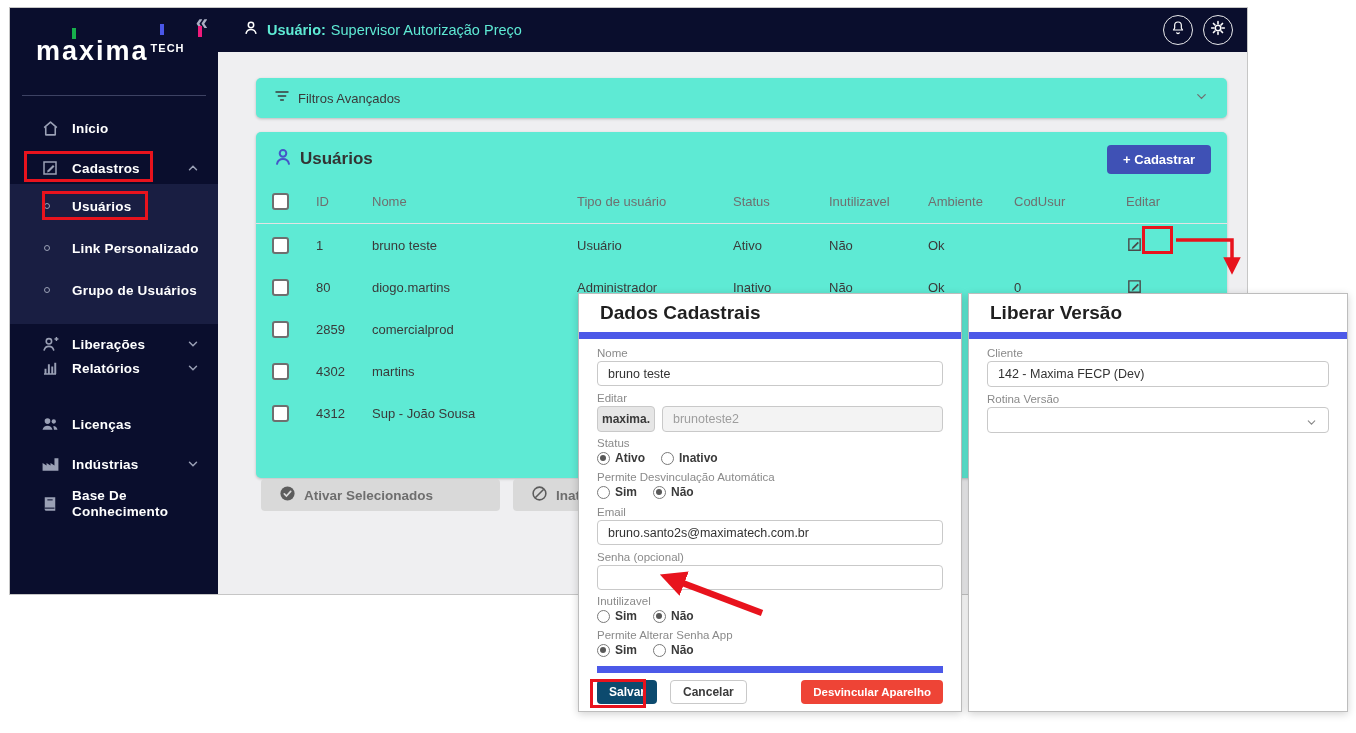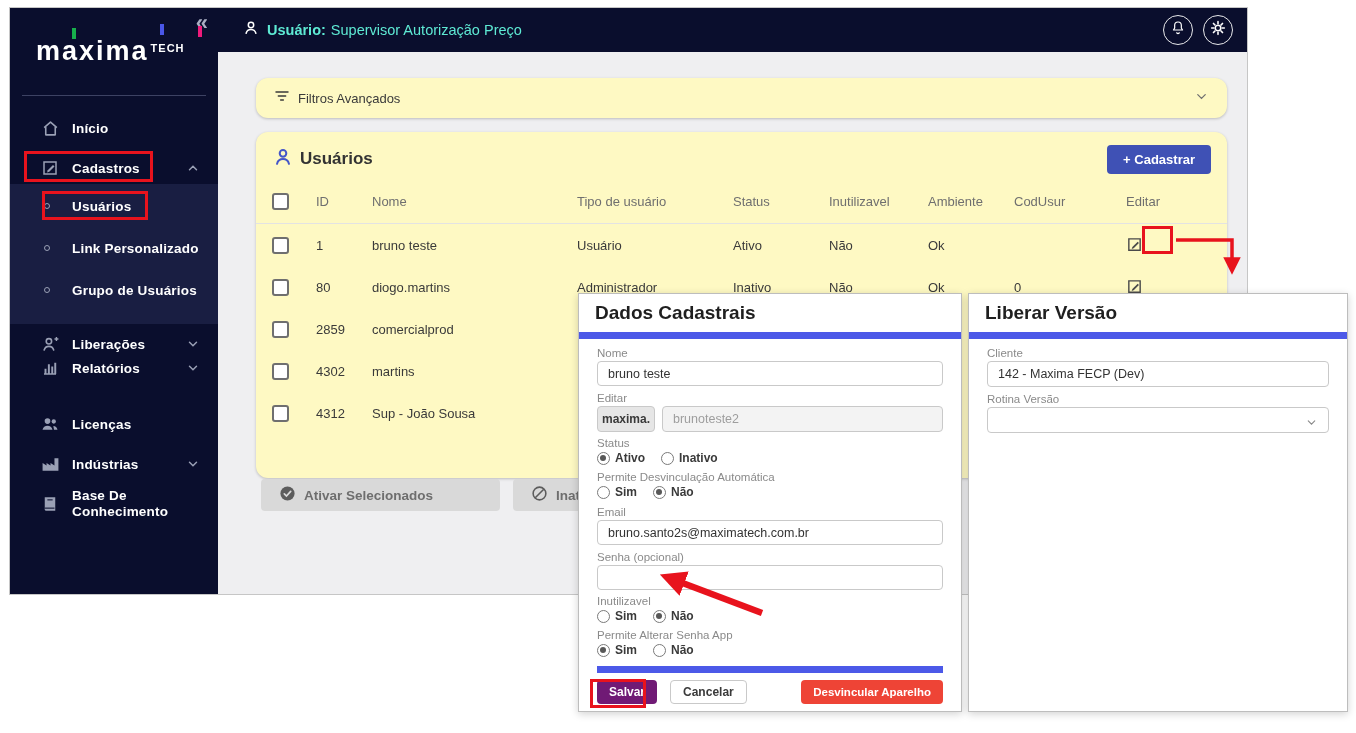--- a/index.html
+++ b/index.html
@@ -30,21 +30,21 @@
 
   
   .topbar { position:absolute; left:208px; top:0; width:1029px; height:44px; background:#0a0e2d; display:flex; align-items:center; padding-left:24px; color:#5eead4; z-index:2; }
   .tb-user-label { font-size:14.5px; font-weight:bold; margin-left:7px; }
   .tb-user-name { font-size:14.5px; margin-left:5px; }
   .tb-icons { margin-left:auto; margin-right:14px; display:flex; gap:10px; }
   .tb-circle { width:30px; height:30px; border:1.5px solid rgba(255,255,255,.9); border-radius:50%; display:flex; align-items:center; justify-content:center; cursor:pointer; }
 
   
   .content { position:absolute; left:208px; top:44px; width:1029px; height:542px; background:#efeff1; }
-  .card { position:absolute; background:#fef9c3; border-radius:12px; box-shadow:0 1px 3px rgba(0,0,0,.22); }
+  .card { position:absolute; background:#5eead4; border-radius:5px; box-shadow:0 1px 3px rgba(0,0,0,.22); }
   .filters-card { left:38px; top:26px; width:971px; height:40px; display:flex; align-items:center; padding:0 18px; cursor:pointer; }
   .filters-label { font-size:13px; color:#3a3a3a; margin-left:8px; }
   .filters-chevron { margin-left:auto; }
 
   .table-card { left:38px; top:80px; width:971px; height:346px; }
   .tc-header { height:48px; display:flex; align-items:center; padding:6px 16px 0 16px; }
   .tc-title { font-size:17px; font-weight:bold; color:#333; margin-left:6px; }
   .add-btn { margin-left:auto; background:#3f51b5; color:#fff; font-size:13px; font-weight:bold; border:none; border-radius:4px; height:29px; padding:0 16px; cursor:pointer; }
   .tgrid { display:grid; grid-template-columns:44px 56px 205px 156px 96px 99px 86px 112px 1fr; align-items:center; padding-left:16px; }
   .thead { height:44px; border-bottom:1px solid #e3e3e3; color:#6f6f6f; font-size:13px; }
@@ -53,36 +53,36 @@
   .edit-cell { cursor:pointer; width:18px; height:18px; }
 
   .gray-btn { position:absolute; top:427px; height:32px; background:#d9d9d9; border:none; border-radius:4px; color:#6e6e6e; font-size:13.5px; font-weight:bold; display:flex; align-items:center; gap:8px; padding:0 18px; cursor:pointer; }
   .btn-activate { left:43px; width:239px; }
   .btn-deactivate { left:295px; width:250px; }
 
   
   .modal { position:absolute; top:293px; background:#fff; border:1px solid #bdbdbd; box-shadow:0 2px 8px rgba(0,0,0,.18); z-index:5; }
   .modal-a { left:578px; width:384px; height:419px; }
   .modal-b { left:968px; width:380px; height:419px; }
-  .m-title { font-size:19px; font-weight:bold; color:#1f1f1f; padding:8px 18px 8px 16px; }
+  .m-title { font-size:19px; font-weight:bold; color:#1f1f1f; padding:8px 18px 8px 21px; }
   .m-bar { height:7px; background:#4c59e8; }
   .m-body { padding:2px 18px 0 18px; }
   .flabel { font-size:11.5px; color:#8a8a8a; margin:6px 0 2px; }
   .finput { height:25px; border:1px solid #c9c9c9; border-radius:4px; font-size:12.5px; color:#333; padding:0 10px; display:flex; align-items:center; background:#fff; }
   .login-row { display:flex; gap:7px; }
   .fprefix { width:58px; height:26px; background:#e6e6e6; border:1px solid #c9c9c9; border-radius:4px; display:flex; align-items:center; justify-content:center; font-size:12px; font-weight:bold; color:#3a3a3a; }
   .finput.disabled { flex:1; background:#f3f3f3; color:#9e9e9e; height:26px; }
   .rlabel { font-size:11.5px; color:#8a8a8a; margin:5px 0 1px; }
   .ropts { display:flex; gap:16px; align-items:center; height:16px; font-size:12px; font-weight:bold; color:#3a3a3a; }
   .ropt { display:flex; align-items:center; gap:5px; cursor:pointer; }
   .radio { width:13px; height:13px; border:1.5px solid #7a7a7a; border-radius:50%; position:relative; background:#fff; }
   .radio.sel::after { content:""; position:absolute; left:2px; top:2px; width:6px; height:6px; background:#585858; border-radius:50%; }
   .m-bar2 { height:7px; background:#4c59e8; margin-top:8px; }
   .m-footer { position:absolute; left:18px; right:18px; bottom:7px; display:flex; align-items:center; gap:13px; }
-  .btn-save { background:#701a75; color:#fff; border:none; border-radius:4px; font-size:12px; font-weight:bold; height:24px; padding:0 12px; cursor:pointer; }
+  .btn-save { background:#0c4a6e; color:#fff; border:none; border-radius:4px; font-size:12px; font-weight:bold; height:24px; padding:0 12px; cursor:pointer; }
   .btn-cancel { background:#fff; color:#3a3a3a; border:1px solid #c9c9c9; border-radius:4px; font-size:12px; font-weight:bold; height:24px; padding:0 12px; cursor:pointer; }
   .btn-danger { margin-left:auto; background:#ee4436; color:#fff; border:none; border-radius:4px; font-size:11.5px; font-weight:bold; height:24px; padding:0 12px; cursor:pointer; }
   .select-box { position:relative; height:26px; border:1px solid #c9c9c9; border-radius:4px; background:#fff; cursor:pointer; }
   .select-box .sel-chev { position:absolute; right:10px; top:7px; }
 
   
   .rbox { position:absolute; border:3px solid #e8131d; z-index:10; pointer-events:none; }
   .rb-cadastros { left:24px; top:151px; width:129px; height:31px; }
   .rb-usuarios { left:42px; top:191px; width:106px; height:29px; }
   .rb-edit { left:1142px; top:226px; width:31px; height:28px; }

